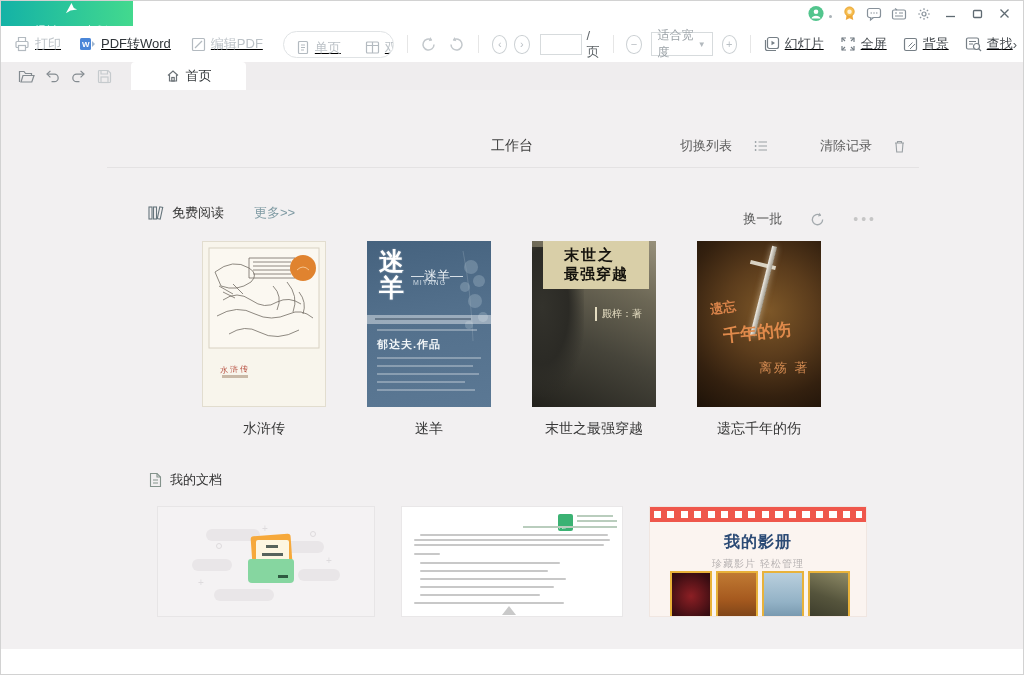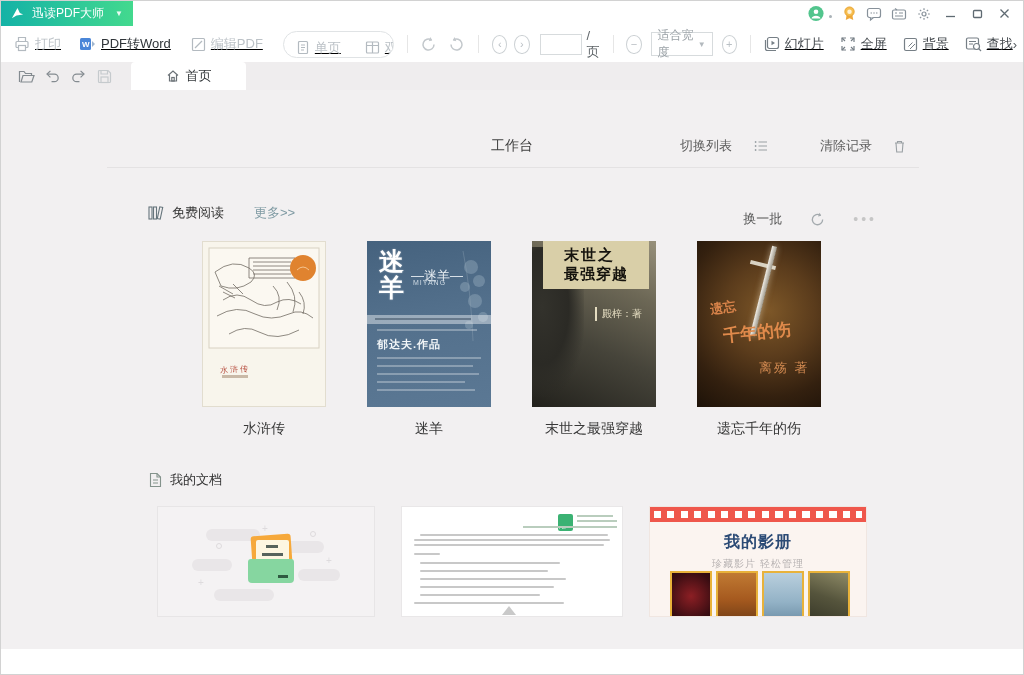--- a/index.html
+++ b/index.html
@@ -2,21 +2,21 @@
 <html><head>
 <meta charset="utf-8">
 <style>
   * { margin:0; padding:0; box-sizing:border-box; }
   body { font-family:"Liberation Sans","DejaVu Sans",sans-serif; background:#888; }
   .window { width:1024px; height:675px; background:#fff; border:1px solid #d2d2d2; position:relative; overflow:hidden; }
 
   
   .titlebar { height:25px; display:flex; align-items:center; background:#fff; }
   .logo-chip { width:132px; height:25px; display:flex; align-items:center; gap:7px; padding-left:9px;
-    background:linear-gradient(90deg,#14b2a6,#43d98e); color:#fff; font-size:12px; }
+    background:linear-gradient(90deg,#14b2a6,#43d98e); color:#fff; font-size:12px;flex-direction:column; }
   .logo-chip .caret { font-size:8px; margin-left:4px; opacity:.9; }
   .tb-right { margin-left:auto; display:flex; align-items:center; gap:9px; padding-right:10px; color:#87919a; }
   .tb-ic { width:16px; height:16px; display:flex; align-items:center; justify-content:center; cursor:pointer; }
   .tb-dot { width:3px; height:3px; border-radius:50%; background:#aab2b8; margin:6px 0 0 -4px; }
   .winbtn { width:18px; height:16px; display:flex; align-items:center; justify-content:center; color:#5f6a72; cursor:pointer; }
 
   
   .menubar { height:27px; background:#fff; display:flex; position:relative; }
   .menu-tab { width:65px; text-align:center; font-size:13px; color:#3c3c3c; line-height:26px; cursor:pointer; }
   .menu-tab.active { color:#1db584; }

